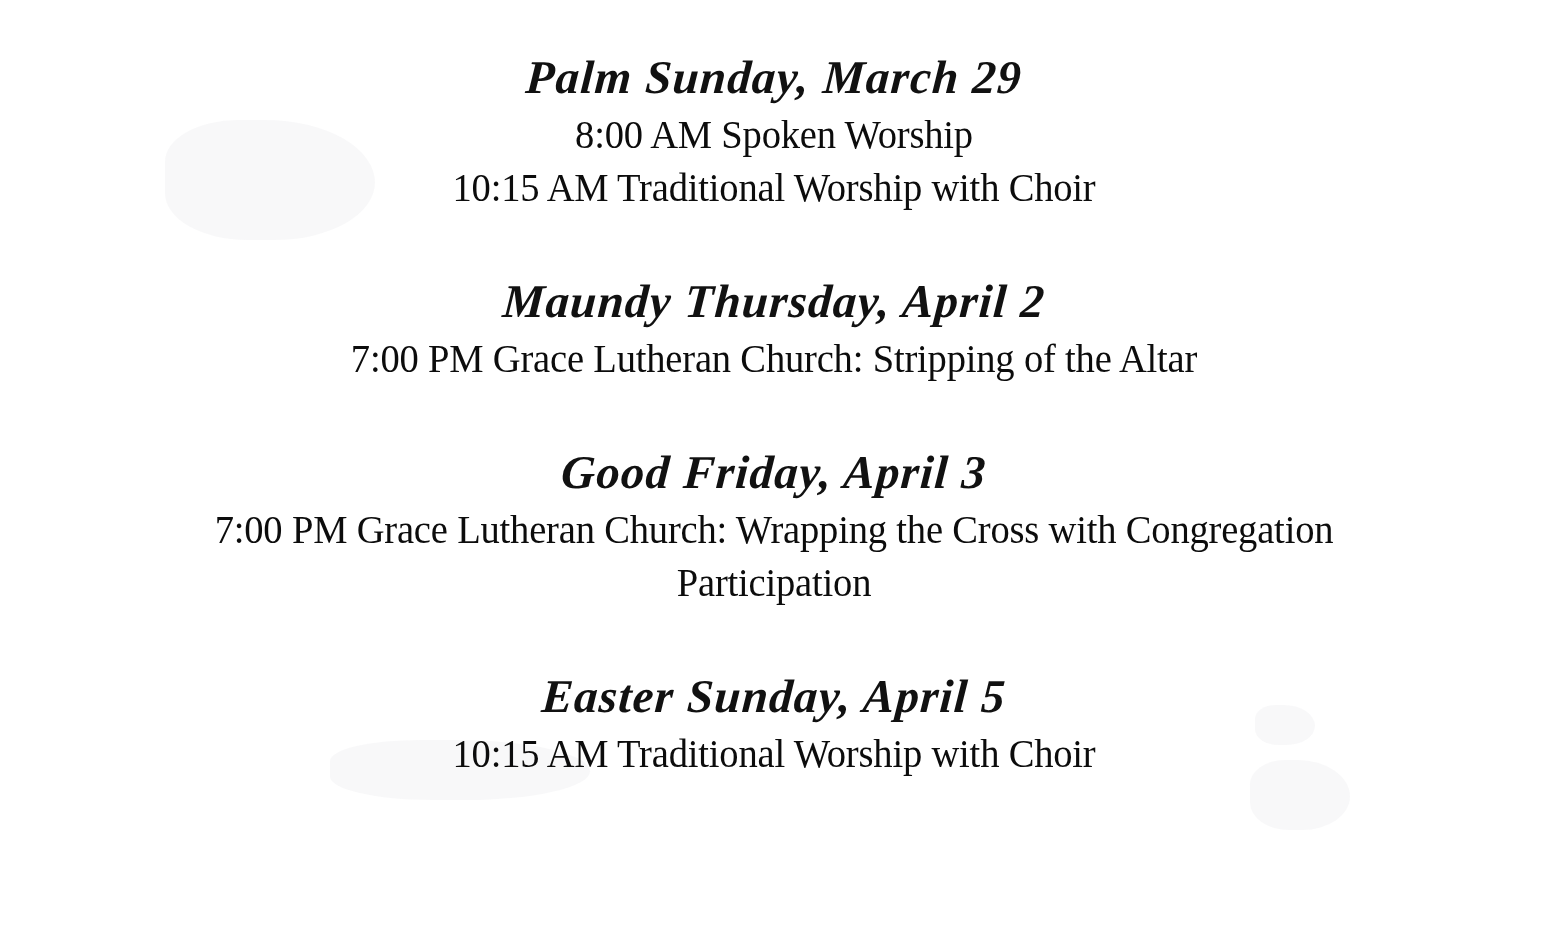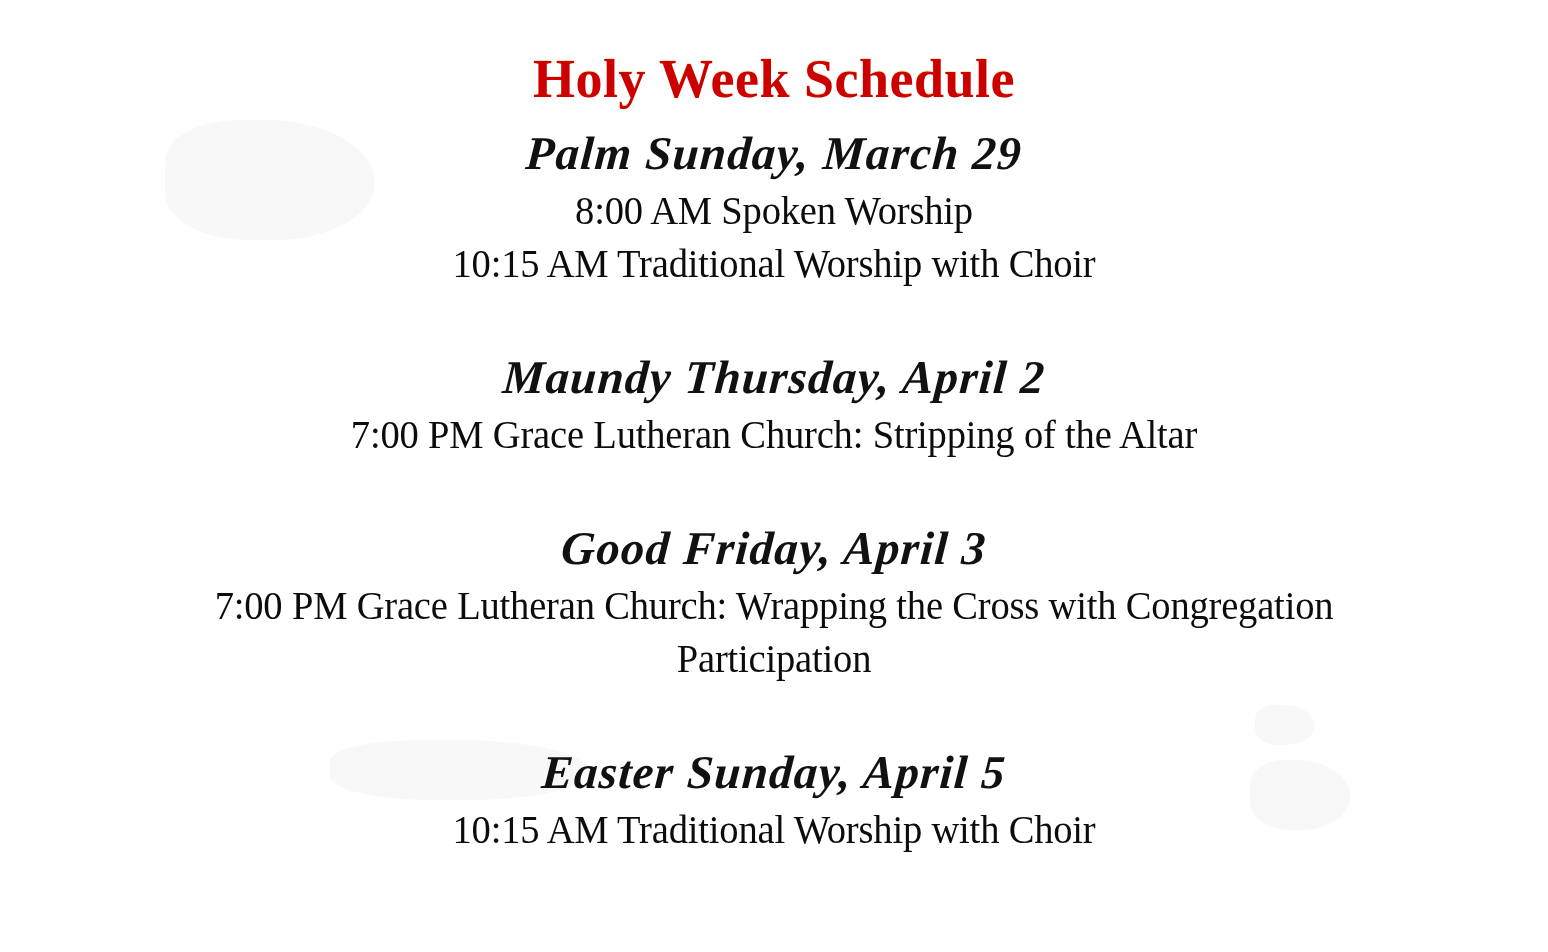--- a/index.html
+++ b/index.html
@@ -97,21 +97,20 @@
 
 <div class="page">
 
   <div class="bleed b1"></div>
   <div class="bleed b2"></div>
   <div class="bleed b3"></div>
   <div class="bleed b4"></div>
 
   <div class="doc">
 
-    <h1 class="title">Holy Week Schedule</h1>
 
     <div class="section">
       <div class="day-heading">Palm Sunday, March 29</div>
       <div class="event-line">8:00 AM Spoken Worship</div>
       <div class="event-line">10:15 AM Traditional Worship with Choir</div>
     </div>
 
     <div class="section">
       <div class="day-heading">Maundy Thursday, April 2</div>
       <div class="event-line wide">7:00 PM Grace Lutheran Church: Stripping of the Altar</div>

